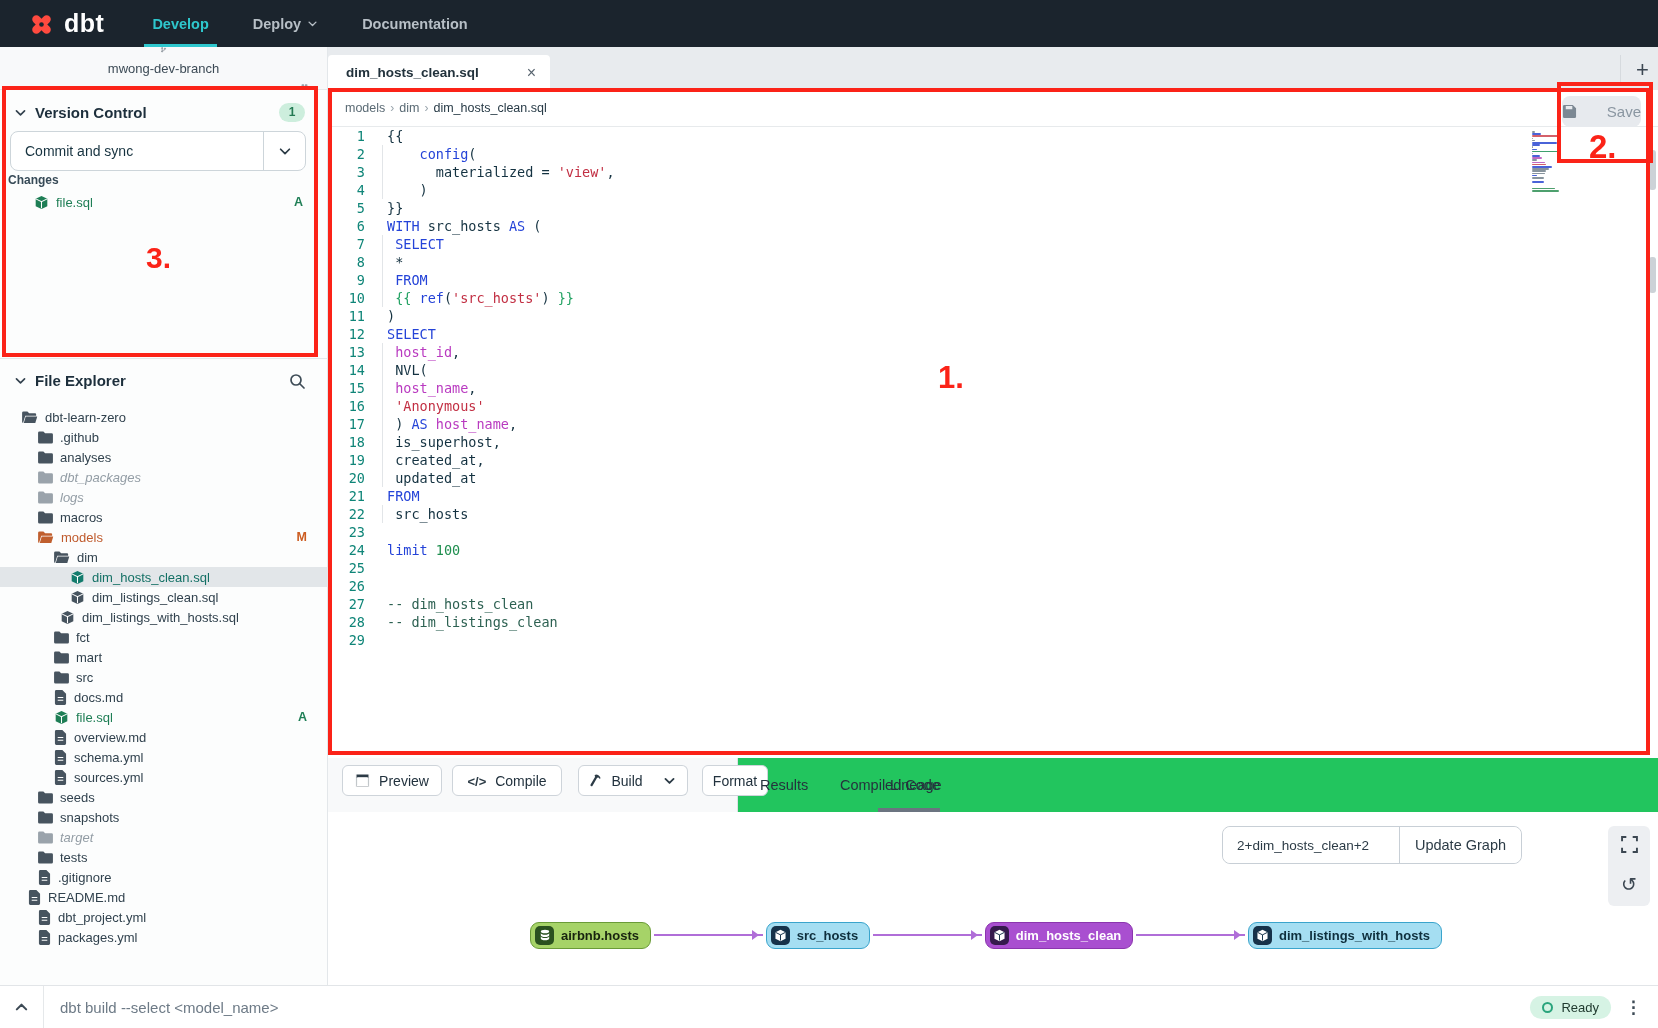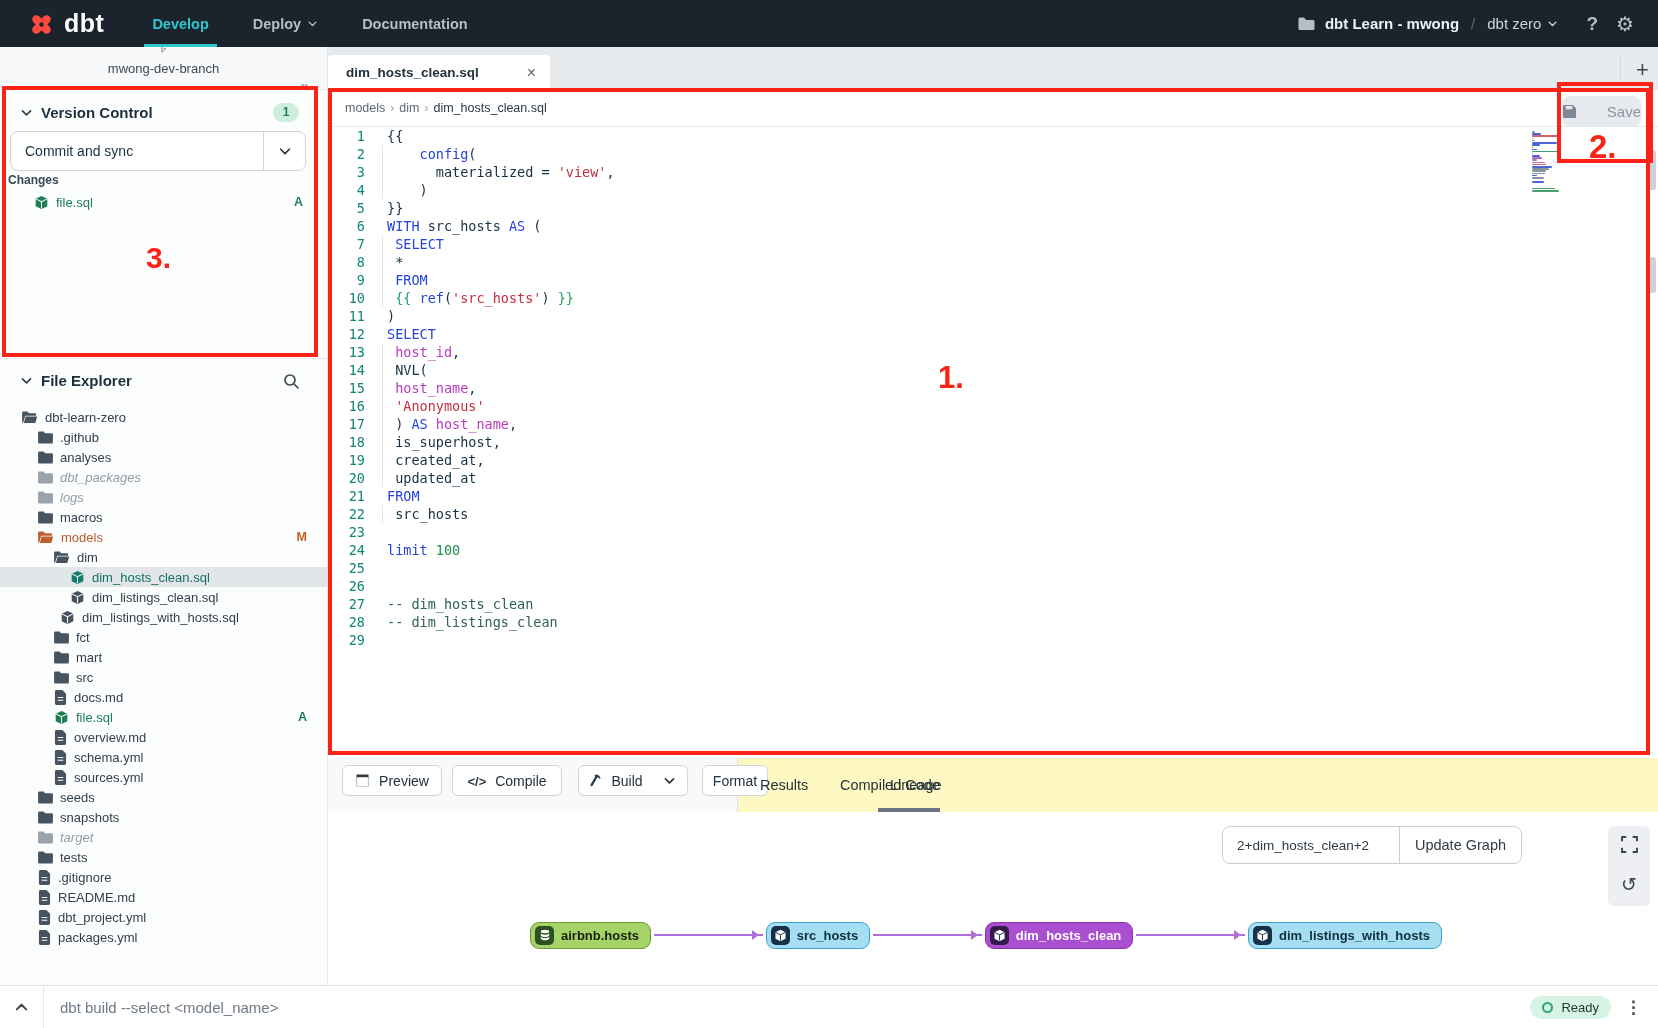--- a/index.html
+++ b/index.html
@@ -20,21 +20,21 @@
   .nav-gear { font-size:20px; color:#b7bfc6; margin-left:8px; }
 
   svg { display:block; }
   .chev { color:inherit; }
 
   
   #sidebar { position:absolute; left:0; top:47px; width:328px; height:938px; background:#fcfdfd; border-right:1px solid #e3e7ea; z-index:1; }
   #branchbar { position:absolute; left:0; top:0; width:100%; height:43px; background:#f8f9fa; border-bottom:1px solid #e6e9eb; display:flex; align-items:center; padding:0 14px; gap:8px; color:#3c4a55; font-size:13px;flex-direction:column; }
   .branch-book { margin-left:auto; color:#99a2ab; }
 
-  .panel-header { position:absolute; left:0; width:100%; height:34px; display:flex; align-items:center; gap:8px; padding:0 20px; font-size:15px; font-weight:bold; color:#1d2f3c; }
+  .panel-header { position:absolute; left:0; width:100%; height:34px; display:flex; align-items:center; gap:8px; padding:0 14px; font-size:15px; font-weight:bold; color:#1d2f3c; }
   #vc-header { top:48px; }
   #vc-badge { margin-left:auto; background:#cdeedd; color:#237a53; font-size:12px; font-weight:bold; min-width:26px; height:19px; border-radius:10px; display:flex; align-items:center; justify-content:center; margin-right:8px; }
   #commit-btn { position:absolute; left:10px; top:84px; width:296px; height:40px; background:#fff; border:1px solid #cdd5da; border-radius:8px; display:flex; align-items:stretch; cursor:pointer; }
   #commit-btn .commit-label { flex:1; display:flex; align-items:center; padding-left:14px; font-size:14px; color:#16323f; }
   #commit-btn .commit-caret { width:42px; border-left:1px solid #cdd5da; display:flex; align-items:center; justify-content:center; color:#2c3b46; }
   #changes-label { position:absolute; left:8px; top:126px; font-size:12px; font-weight:bold; color:#374a57; }
   #changes-list { position:absolute; left:0; top:144px; width:100%; }
   .change-row { height:22px; display:flex; align-items:center; gap:7px; padding:0 24px 0 34px; font-size:13px; color:#1e7e55; cursor:pointer; }
   .change-row .cube { color:#1e7e55; }
   .change-row .row-badge { margin-left:auto; font-weight:bold; font-size:12.5px; color:#1e7e55; }
@@ -78,21 +78,21 @@
   .cl .code.guide::before { content:""; position:absolute; left:-5px; top:0; bottom:0; width:1px; background:#e2e5e8; }
   .sg-k { color:#2443d8; } .sg-v { color:#b93ac0; } .sg-s { color:#c22f43; }
   .sg-j { color:#23a263; } .sg-num { color:#1f8f4f; } .sg-c { color:#2d6152; } .sg-p { color:#143241; }
 
   #minimap { position:absolute; left:1204px; top:84px; width:38px; }
   #minimap div { height:1.6px; margin-bottom:0.6px; border-radius:1px; }
   #scroll-thumb1 { position:absolute; right:2px; top:103px; width:7px; height:40px; background:#ccd2d7; border-radius:3px; }
   #scroll-thumb2 { position:absolute; right:2px; top:210px; width:7px; height:36px; background:#ccd2d7; border-radius:3px; }
 
   
-  #toolbar { position:absolute; left:0; top:711px; width:100%; height:64px; background:#fef9c3; }
+  #toolbar { position:absolute; left:0; top:711px; width:100%; height:64px; background:#22c55e; }
   #toolbar-left { position:absolute; left:0; top:0; width:410px; height:54px; background:#f8f9fa; border-right:1px solid #dde1e5; }
   .tb-btn { position:absolute; top:7px; height:31px; background:#fff; border:1px solid #ced4da; border-radius:6px; display:flex; align-items:center; justify-content:center; gap:9px; font-size:14px; color:#22323e; cursor:pointer; }
   .tb-btn .tb-icon { color:#2c3b46; }
   #btn-preview { left:14px; width:100px; }
   #btn-compile { left:124px; width:110px; }
   #btn-build { left:250px; width:74px; border-radius:6px 0 0 6px; }
   #btn-build-caret { left:323px; width:37px; border-radius:0 6px 6px 0; border-left:none; }
   #btn-format { left:376px; width:66px; left:374px; }
   .res-tab { position:absolute; top:0; height:54px; display:flex; align-items:center; font-size:14.5px; color:#25333d; cursor:pointer; }
   #tab-results { left:432px; }
@@ -161,35 +161,20 @@
       <div class="nav-item">
         <span>Deploy</span>
         <svg width="11" height="11" viewBox="0 0 16 16">
           <path d="M3 6l5 5 5-5" fill="none" stroke="currentColor" stroke-width="2" stroke-linecap="round" stroke-linejoin="round"></path>
         </svg>
       </div>
       <div class="nav-item">
         <span>Documentation</span>
       </div>
     </div>
-  <div class="nav-right">
-    <svg width="17" height="14" viewBox="0 0 16 14" fill="currentColor">
-        <path d="M0 2a1.5 1.5 0 011.5-1.5h4L7.5 3h7A1.5 1.5 0 0116 4.5v7a1.5 1.5 0 01-1.5 1.5h-13A1.5 1.5 0 010 11.5z"></path>
-      </svg>
-    <span class="acct-name">dbt Learn - mwong</span>
-    <span class="acct-sep">/</span>
-    <span class="acct-env">
-      <span>dbt zero</span>
-      <svg class="chev" width="11" height="11" viewBox="0 0 16 16">
-          <path d="M3 6l5 5 5-5" fill="none" stroke="currentColor" stroke-width="2" stroke-linecap="round" stroke-linejoin="round"></path>
-        </svg>
-    </span>
-    <span class="nav-help">?</span>
-    <span class="nav-gear">⚙</span>
-  </div>
 </div>
 
 <div id="sidebar">
   <div id="branchbar">
     <svg width="15" height="15" viewBox="0 0 16 16">
       <circle cx="4" cy="3.2" r="1.7" fill="none" stroke="#3c4a55" stroke-width="1.4"></circle>
       <circle cx="4" cy="12.8" r="1.7" fill="none" stroke="#3c4a55" stroke-width="1.4"></circle>
       <circle cx="12.3" cy="4.8" r="1.7" fill="none" stroke="#3c4a55" stroke-width="1.4"></circle>
       <path d="M4 5v6M12.3 6.6c0 2.6-3.4 2.4-6.4 3.6" fill="none" stroke="#3c4a55" stroke-width="1.4"></path>
     </svg>
@@ -442,21 +427,21 @@
       </div>
       <div class="tree-row" style="padding-left: 38px;">
         <span class="t-icon">
           <svg width="13" height="15" viewBox="0 0 14 16">
             <path d="M1 1.5A1.5 1.5 0 012.5 0H9l4 4v10.5A1.5 1.5 0 0111.5 16h-9A1.5 1.5 0 011 14.5z" fill="currentColor"></path>
             <path d="M4 8h6M4 11h6" stroke="#fff" stroke-width="1.2"></path>
           </svg>
         </span>
     <span>.gitignore</span>
       </div>
-      <div class="tree-row" style="padding-left: 38px;">
+      <div class="tree-row" style="padding-left: 28px;">
         <span class="t-icon">
           <svg width="13" height="15" viewBox="0 0 14 16">
             <path d="M1 1.5A1.5 1.5 0 012.5 0H9l4 4v10.5A1.5 1.5 0 0111.5 16h-9A1.5 1.5 0 011 14.5z" fill="currentColor"></path>
             <path d="M4 8h6M4 11h6" stroke="#fff" stroke-width="1.2"></path>
           </svg>
         </span>
     <span>README.md</span>
       </div>
       <div class="tree-row" style="padding-left: 38px;">
         <span class="t-icon">

